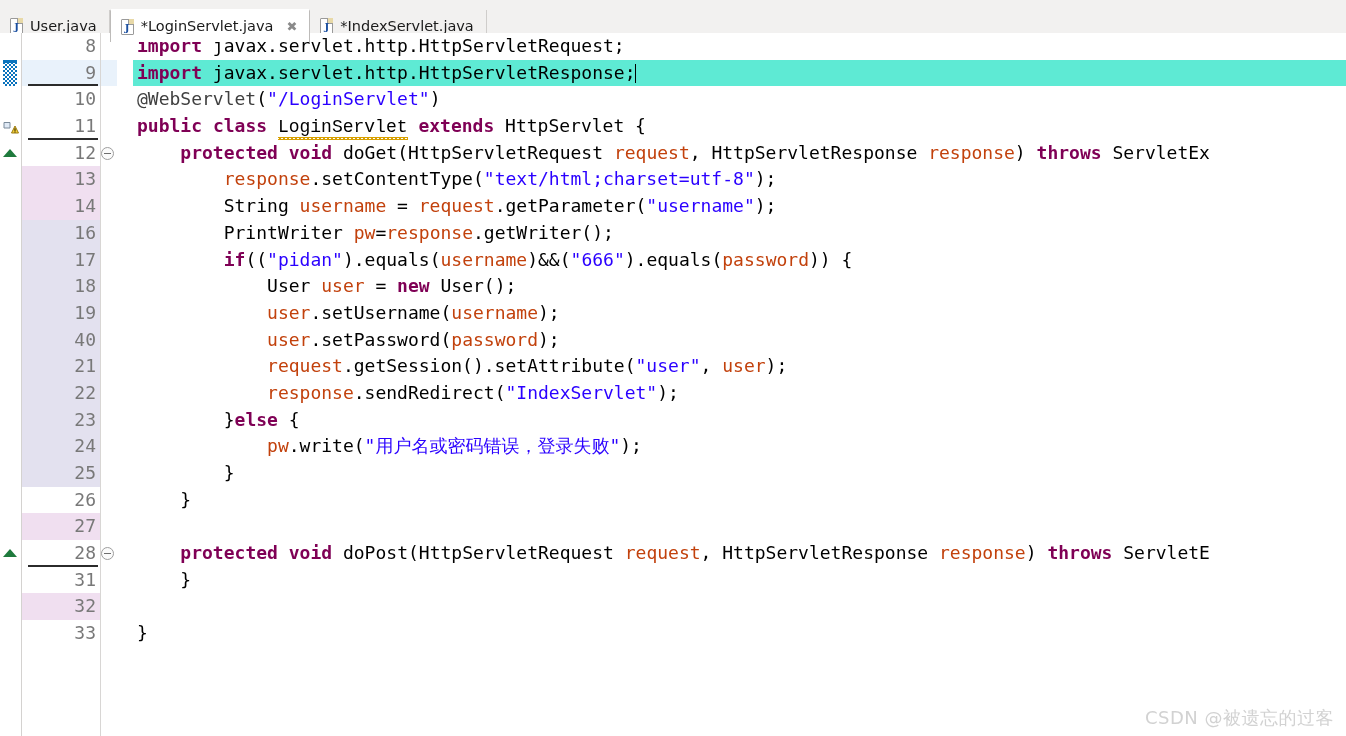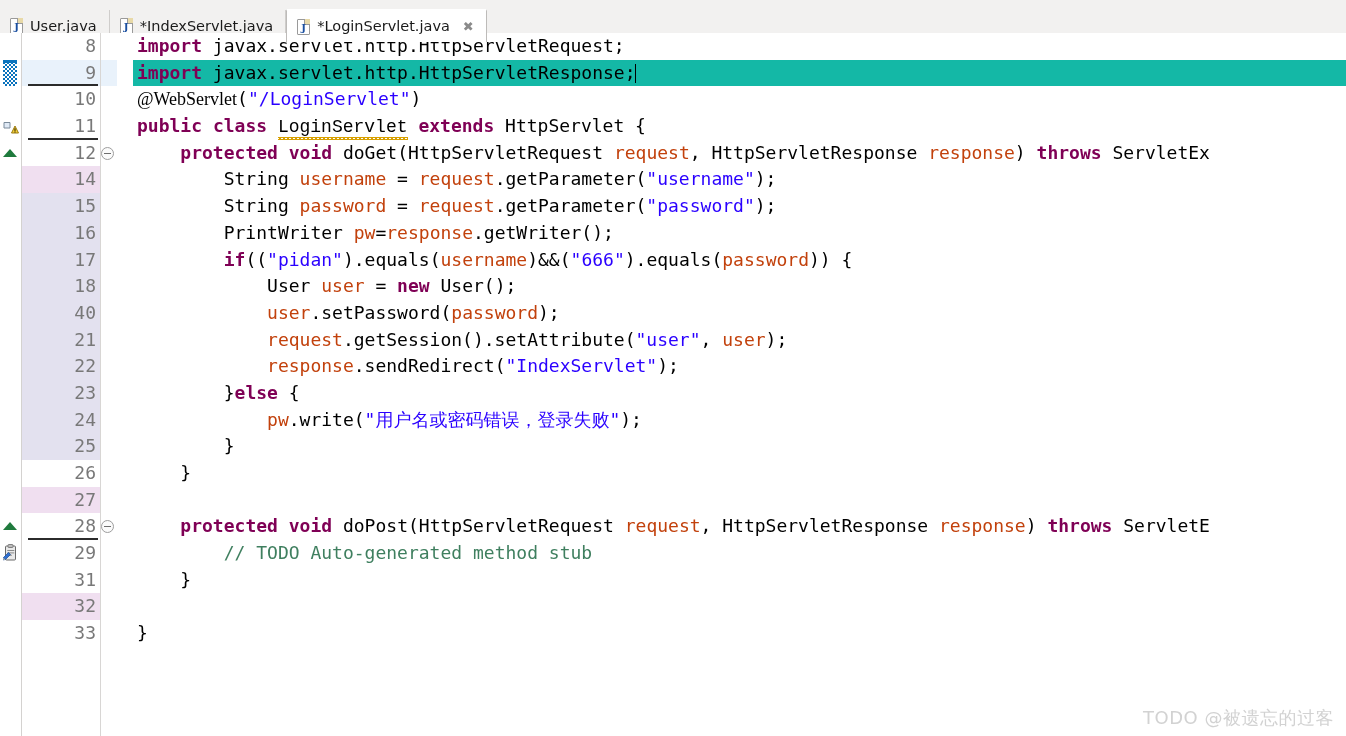--- a/index.html
+++ b/index.html
@@ -143,21 +143,21 @@
     padding-left: 4px;
     overflow: hidden;
     margin-left: 16px;
   }
 
   
   .num.tint-pink   { background: #f0dff0; }
   .num.tint-lav    { background: #e3e1ef; }
 
   
-  .line.current .code { background: #14b8a6; }
+  .line.current .code { background: #5eead4; }
   .line.current .num  { background: #e9f2fb; }
   .line.current .fold { background: #e9f2fb; }
 
   
   .num.underline:after {
     content: "";
     position: absolute; left: 6px; right: 2px; bottom: 0;
     height: 2px; background: #2b2b2b;
   }
 
@@ -207,21 +207,21 @@
   }
   .foldbox:after {
     content: "";
     position: absolute; left: 2px; top: 5px;
     width: 7px; height: 1px;
     background: #6e6e6e;
   }
 
   
   .kw    { color: #7f0055; font-weight: bold; }
-  .ann2  { color: #000000; font-family: Liberation Serif, serif; }
+  .ann2  { color: #404040; }
   .str   { color: #2a00ff; }
   .cmt   { color: #3f7f5f; }
   .loc   { color: #c2410c; }
   .plain { color: #000000; }
 
   
   .squig {
     position: relative;
     display: inline-block;
     font-family: Liberation Mono, monospace;
@@ -262,28 +262,28 @@
 </head>
 <body>
 
 <div id="app">
 
   <div id="tabbar">
       <div class="tab">
         <span class="jicon"></span>
         <span class="tab-label">User.java</span>
       </div>
-      <div class="tab">
-        <span class="jicon"></span>
-        <span class="tab-label">*IndexServlet.java</span>
-      </div>
       <div class="tab active">
         <span class="jicon"></span>
         <span class="tab-label">*LoginServlet.java</span>
         <span class="tab-close">✖</span>
+      </div>
+      <div class="tab">
+        <span class="jicon"></span>
+        <span class="tab-label">*IndexServlet.java</span>
       </div>
     </div>
 
   <div id="editor">
     <div id="ruler-border"></div>
     <div id="gutter-border"></div>
     <div id="lines">
         <div class="line">
           <div class="ann"></div>
           <div class="num">8</div>
@@ -322,47 +322,53 @@
             <div class="overicon"></div>
           </div>
           <div class="num">12</div>
           <div class="fold">
             <div class="foldbox"></div>
           </div>
           <div class="code"><span class="plain">    </span><span class="kw">protected</span><span class="plain"> </span><span class="kw">void</span><span class="plain"> doGet(HttpServletRequest </span><span class="loc">request</span><span class="plain">, HttpServletResponse </span><span class="loc">response</span><span class="plain">) </span><span class="kw">throws</span><span class="plain"> ServletEx</span></div>
         </div>
         <div class="line">
           <div class="ann"></div>
+          <div class="num tint-pink">13</div>
+          <div class="fold"></div>
+          <div class="code"><span class="plain">        </span><span class="loc">response</span><span class="plain">.setContentType(</span><span class="str">"text/html;charset=utf-8"</span><span class="plain">);</span></div>
+        </div>
+        <div class="line">
+          <div class="ann"></div>
           <div class="num tint-pink">14</div>
           <div class="fold"></div>
           <div class="code"><span class="plain">        String </span><span class="loc">username</span><span class="plain"> = </span><span class="loc">request</span><span class="plain">.getParameter(</span><span class="str">"username"</span><span class="plain">);</span></div>
         </div>
         <div class="line">
           <div class="ann"></div>
-          <div class="num tint-lav">15</div>
-          <div class="fold"></div>
-          <div class="code"><span class="plain">        String </span><span class="loc">password</span><span class="plain"> = </span><span class="loc">request</span><span class="plain">.getParameter(</span><span class="str">"password"</span><span class="plain">);</span></div>
-        </div>
-        <div class="line">
-          <div class="ann"></div>
           <div class="num tint-lav">16</div>
           <div class="fold"></div>
           <div class="code"><span class="plain">        PrintWriter </span><span class="loc">pw</span><span class="plain">=</span><span class="loc">response</span><span class="plain">.getWriter();</span></div>
         </div>
         <div class="line">
           <div class="ann"></div>
           <div class="num tint-lav">17</div>
           <div class="fold"></div>
           <div class="code"><span class="plain">        </span><span class="kw">if</span><span class="plain">((</span><span class="str">"pidan"</span><span class="plain">).equals(</span><span class="loc">username</span><span class="plain">)&amp;&amp;(</span><span class="str">"666"</span><span class="plain">).equals(</span><span class="loc">password</span><span class="plain">)) {</span></div>
         </div>
         <div class="line">
           <div class="ann"></div>
           <div class="num tint-lav">18</div>
           <div class="fold"></div>
           <div class="code"><span class="plain">            User </span><span class="loc">user</span><span class="plain"> = </span><span class="kw">new</span><span class="plain"> User();</span></div>
+        </div>
+        <div class="line">
+          <div class="ann"></div>
+          <div class="num tint-lav">19</div>
+          <div class="fold"></div>
+          <div class="code"><span class="plain">            </span><span class="loc">user</span><span class="plain">.setUsername(</span><span class="loc">username</span><span class="plain">);</span></div>
         </div>
         <div class="line">
           <div class="ann"></div>
           <div class="num tint-lav">40</div>
           <div class="fold"></div>
           <div class="code"><span class="plain">            </span><span class="loc">user</span><span class="plain">.setPassword(</span><span class="loc">password</span><span class="plain">);</span></div>
         </div>
         <div class="line">
           <div class="ann"></div>
           <div class="num tint-lav">21</div>
@@ -409,50 +415,34 @@
           <div class="ann">
             <div class="overicon"></div>
           </div>
           <div class="num underline">28</div>
           <div class="fold">
             <div class="foldbox"></div>
           </div>
           <div class="code"><span class="plain">    </span><span class="kw">protected</span><span class="plain"> </span><span class="kw">void</span><span class="plain"> doPost(HttpServletRequest </span><span class="loc">request</span><span class="plain">, HttpServletResponse </span><span class="loc">response</span><span class="plain">) </span><span class="kw">throws</span><span class="plain"> ServletE</span></div>
         </div>
         <div class="line">
-          <div class="ann">
-            <div class="todoicon"><svg width="14" height="17" viewBox="0 0 14 17">
-                <rect x="2.5" y="2" width="10" height="14" rx="1" fill="#e9e9e9" stroke="#6b6b6b" stroke-width="1"></rect>
-                <rect x="5" y="0.5" width="5" height="3" rx="0.8" fill="#bdbdbd" stroke="#6b6b6b" stroke-width="0.8"></rect>
-                <rect x="4.3" y="6" width="7" height="1" fill="#8a8a8a"></rect>
-                <rect x="4.3" y="8.4" width="7" height="1" fill="#8a8a8a"></rect>
-                <rect x="4.3" y="10.8" width="4.5" height="1" fill="#8a8a8a"></rect>
-                <path d="M0.5 13.5 L5.5 8.5 L7.5 10.5 L2.5 15.5 Z" fill="#2f6fd0" stroke="#1a4a94" stroke-width="0.7"></path>
-                <path d="M0.5 13.5 L2.5 15.5 L0 16 Z" fill="#f0e6c8" stroke="#1a4a94" stroke-width="0.5"></path>
-              </svg></div>
-          </div>
-          <div class="num">29</div>
-          <div class="fold"></div>
-          <div class="code"><span class="plain">        </span><span class="cmt">// TODO Auto-generated method stub</span></div>
-        </div>
-        <div class="line">
           <div class="ann"></div>
           <div class="num">31</div>
           <div class="fold"></div>
           <div class="code"><span class="plain">    }</span></div>
         </div>
         <div class="line">
           <div class="ann"></div>
           <div class="num tint-pink">32</div>
           <div class="fold"></div>
           <div class="code"><span class="plain"></span></div>
         </div>
         <div class="line">
           <div class="ann"></div>
           <div class="num">33</div>
           <div class="fold"></div>
           <div class="code"><span class="plain">}</span></div>
         </div>
       </div>
   </div>
 
-  <div id="watermark">TODO @被遗忘的过客</div>
+  <div id="watermark">CSDN @被遗忘的过客</div>
 </div>
 
 </body></html>

